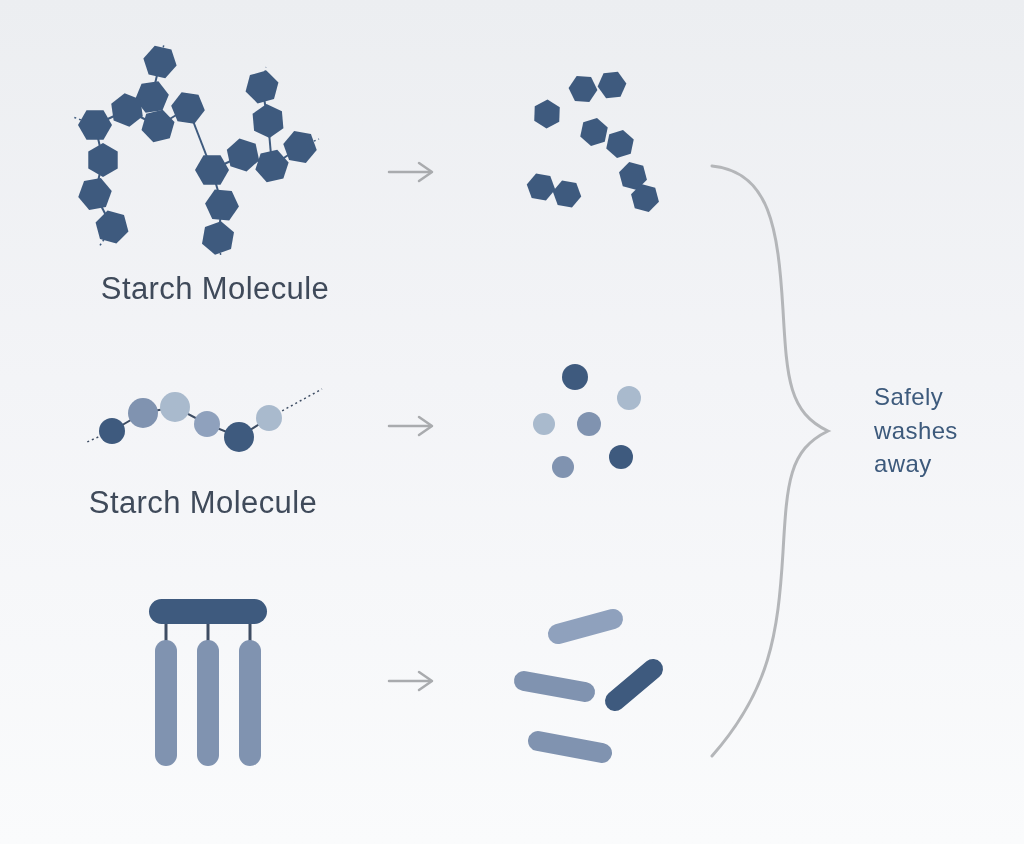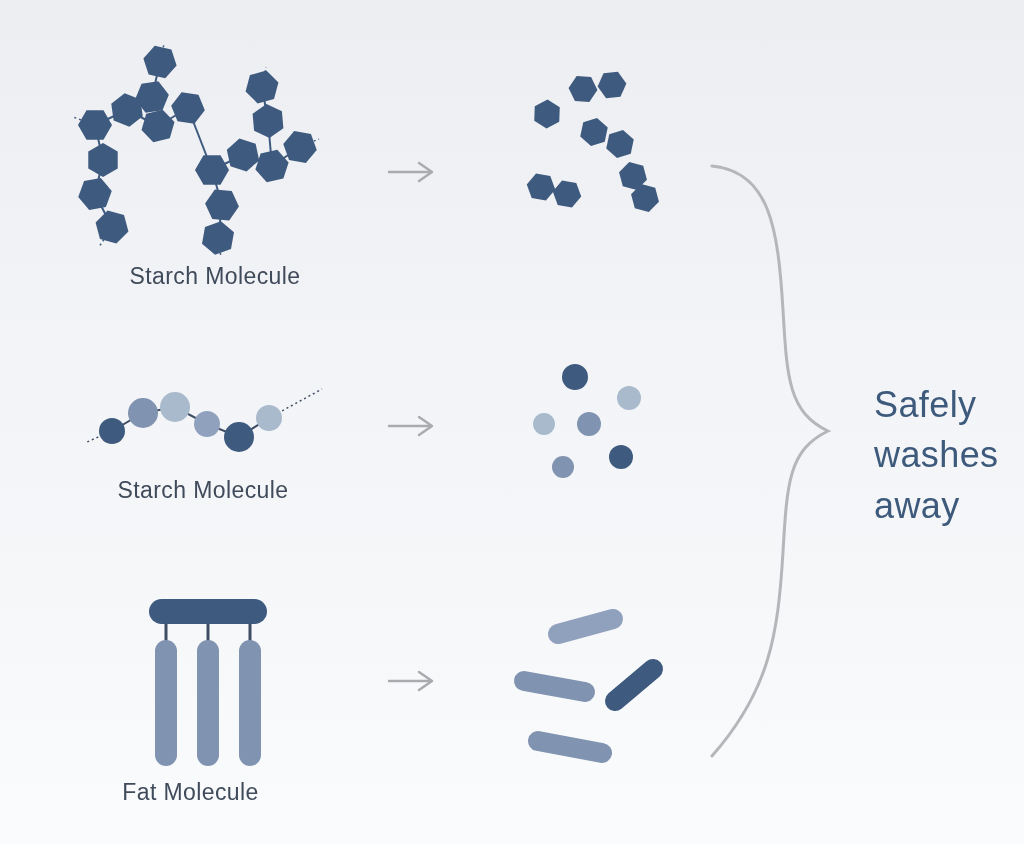--- a/index.html
+++ b/index.html
@@ -14,33 +14,34 @@
     overflow: hidden;
     background: linear-gradient(180deg, #ECEEF1 0%, #F3F4F7 45%, #FAFBFC 100%);
   }
   .diagram-svg {
     position: absolute;
     left: 0;
     top: 0;
   }
   .mol-label {
     position: absolute;
-    font-size: 23px;
+    font-size: 31px;
     letter-spacing: 0.4px;
     color: #3F4A5A;
     text-align: center;
+    margin-top: 8px;
   }
   .label-starch  { left: 85px;  top: 263px; width: 260px; }
   .label-protein { left: 73px;  top: 477px; width: 260px; }
   .label-fat     { left: 73px;  top: 779px; width: 235px; }
   .result-text {
     position: absolute;
     left: 874px;
     top: 380px;
-    font-size: 36px;
+    font-size: 24px;
     line-height: 1.4;
     letter-spacing: 0.4px;
     color: #3D5A7C;
     white-space: pre-line;
   }
 </style>
 </head>
 <body>
 
 <div class="page">
@@ -172,19 +173,18 @@
              C 770 172 778 228 783 310
              C 787 380 789 412 828 431
              C 789 450 787 482 783 552
              C 778 634 770 690 712 756" fill="none" stroke="#B4B6B9" stroke-width="3" stroke-linecap="round"></path>
   </svg>
 
   <div class="mol-label label-starch">Starch Molecule</div>
 
   <div class="mol-label label-protein">Starch Molecule</div>
 
-  <div class="mol-label label-fat">Fat Molecule</div>
 
   <div class="result-text">Safely
 washes
 away</div>
 
 </div>
 
 </body></html>

